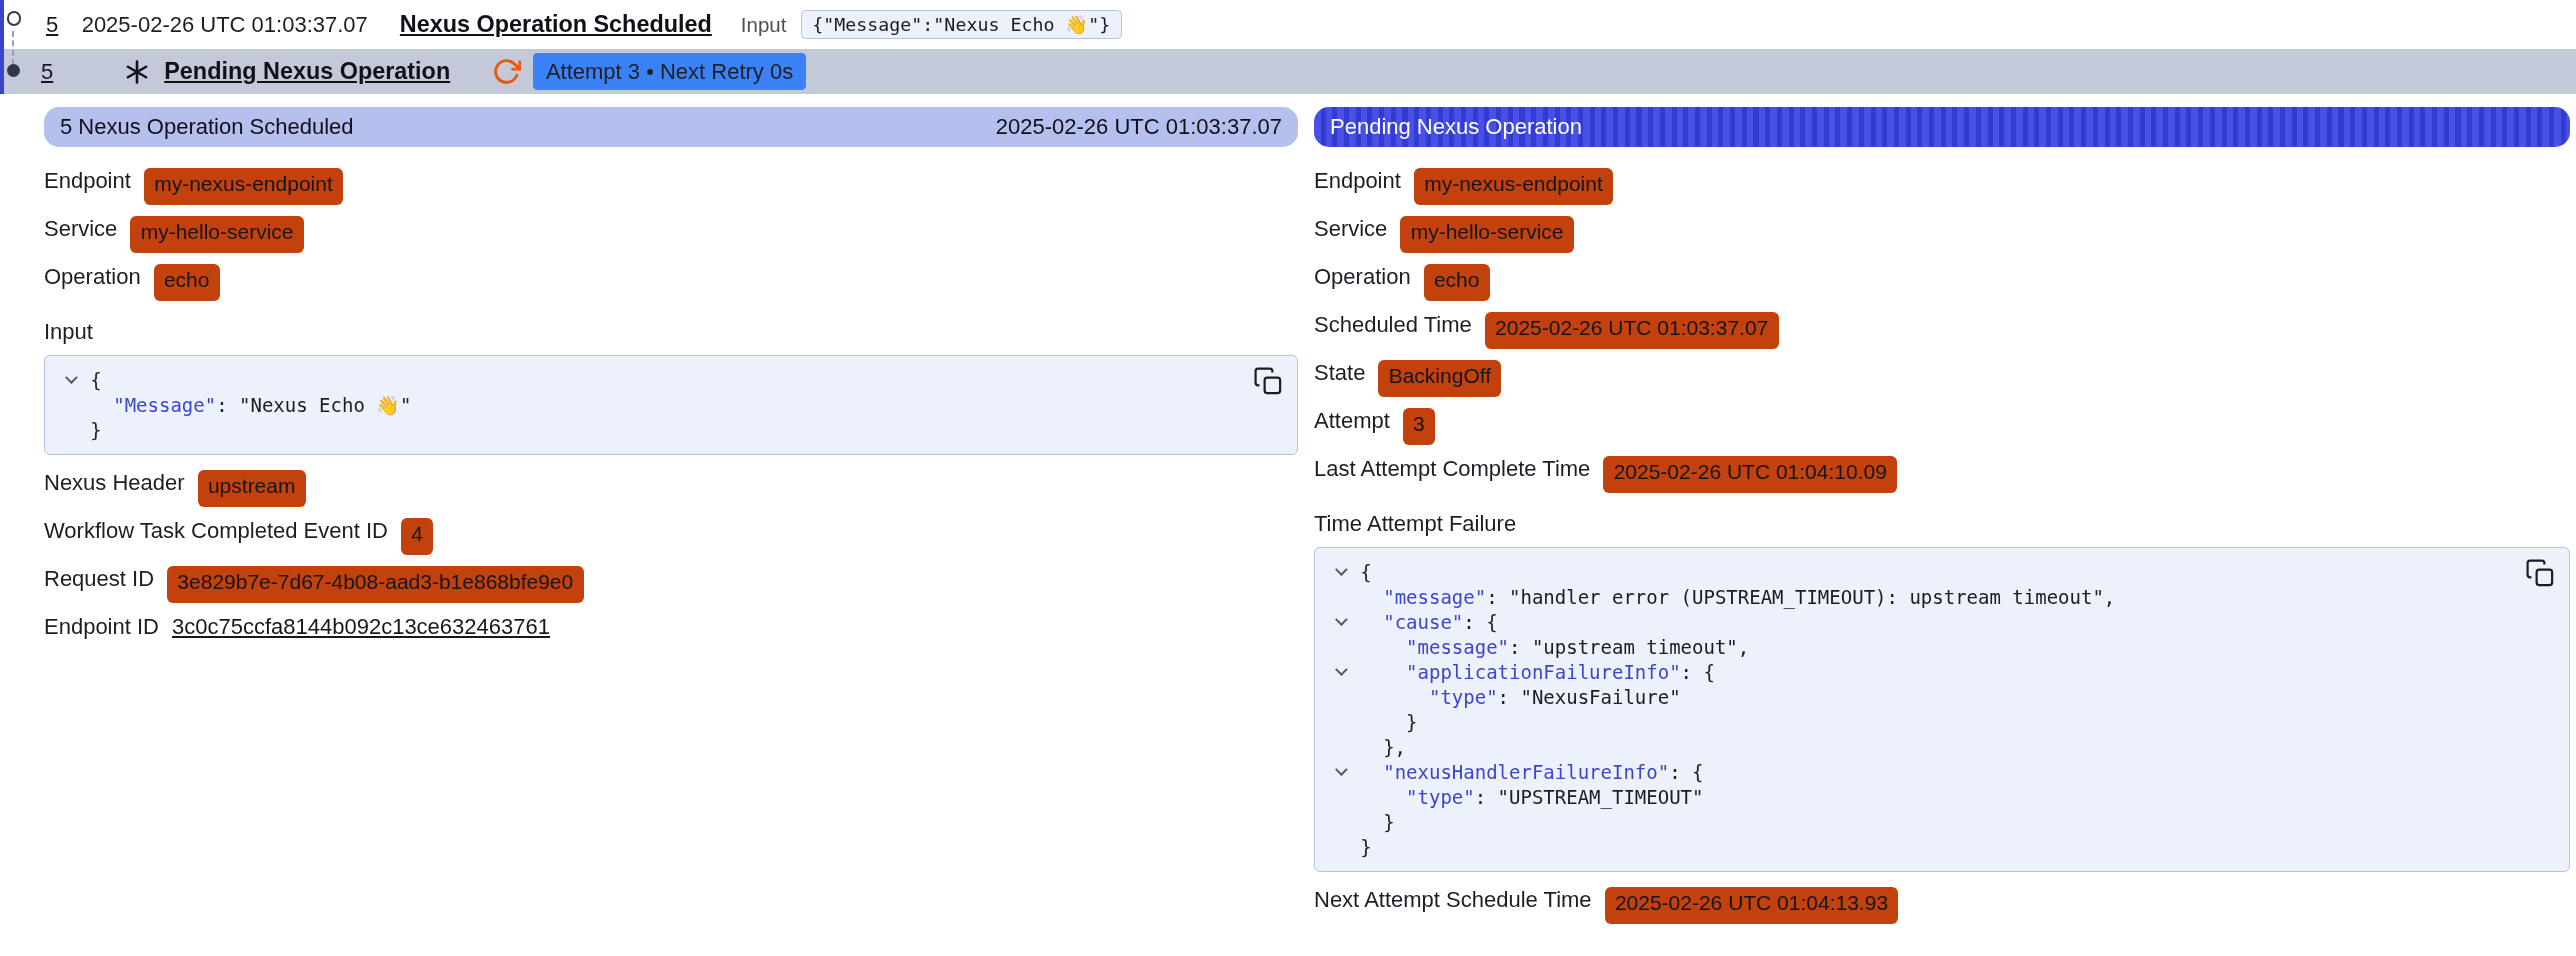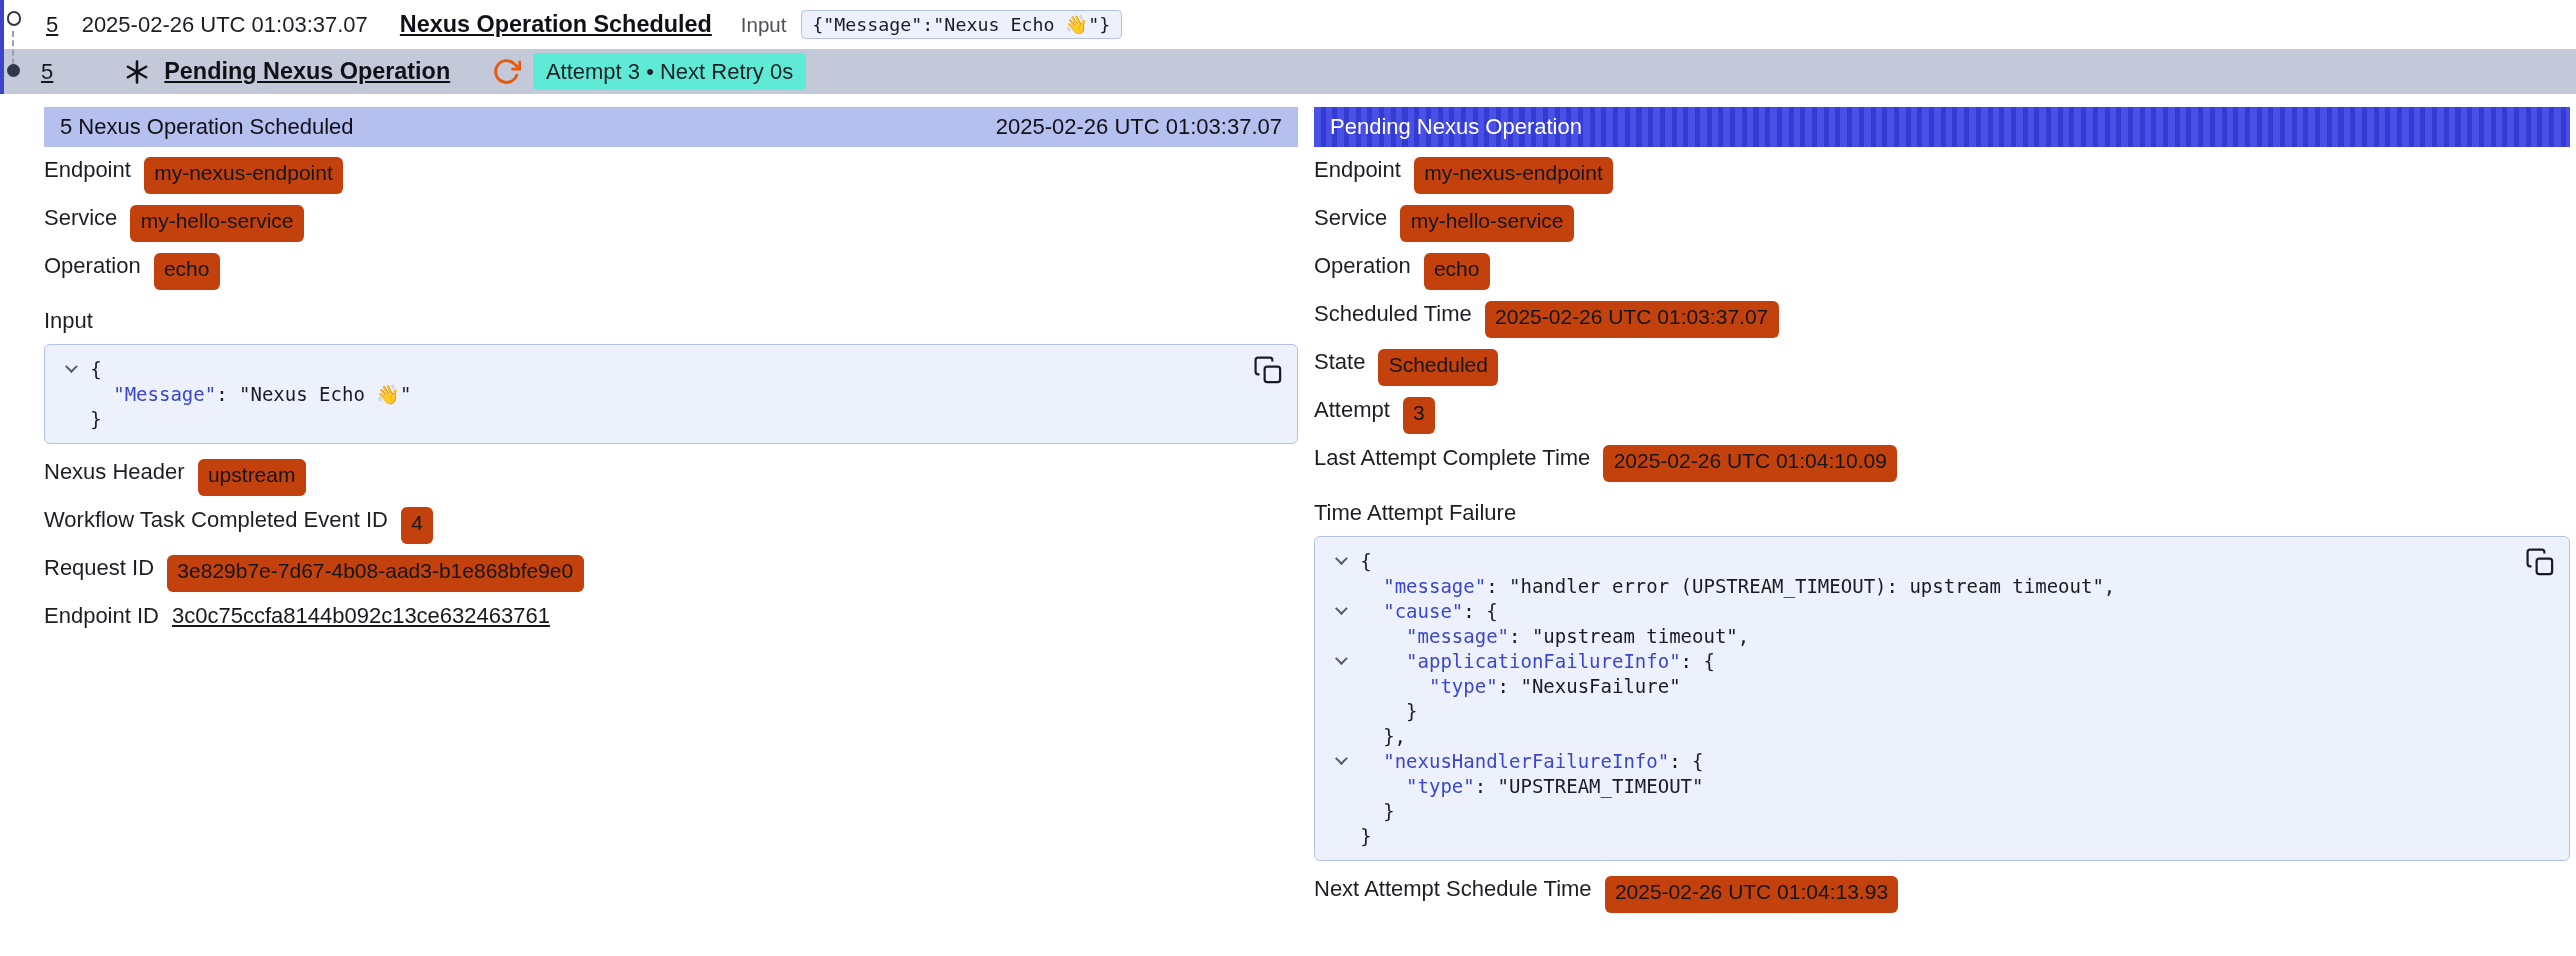--- a/index.html
+++ b/index.html
@@ -31,33 +31,33 @@
   .inline-label { font-size:20.5px; color:#50505a; margin-right:14.6px; }
   .inline-chip {
     font-family:"DejaVu Sans Mono", monospace; font-size:18.3px; color:#1b1b24;
     background:#edf1fb; border:1.5px solid #b4c0e8; border-radius:4.4px; padding:2.9px 10.3px;
   }
 
   .r2-icon { margin-left:70px; width:28px; height:28px; flex:none; }
   .row2 .evt-title { margin-left:13px; }
   .refresh-icon { margin-left:42px; width:29px; height:29px; flex:none; }
   .retry-badge {
-    margin-left:11.7px; background:#5eead4; color:#1f1f28; font-size:22px;
+    margin-left:11.7px; background:#3b82f6; color:#1f1f28; font-size:22px;
     padding:5.1px 13px; border-radius:4.4px; white-space:nowrap;
   }
 
   
   .panels { display:flex; gap:16px; margin:13px 5.9px 0 44px; height:849px; overflow:hidden; }
   .panel  { background:#fff; }
   .panel.left  { width:1254px; flex:none; }
   .panel.right { width:1256px; flex:none; }
 
   .panel-header {
     height:40px; display:flex; align-items:center; justify-content:space-between;
-    padding:0 16px; font-size:22px; color:#101018; margin-bottom:10px;
+    padding:0 16px; font-size:22px; color:#101018; margin-bottom:21px;border-radius:15px;
   }
   .panel.left .panel-header { background:#b6c0ef; }
   .panel.right .panel-header {
     background:repeating-linear-gradient(90deg, #4850e6 0px, #4850e6 6.6px, #343bd2 6.6px, #343bd2 11.7px);
     color:#ffffff;
   }
 
   .field-row { display:flex; min-height:37px; margin-bottom:11px; }
   .flabel { font-size:22px; color:#1d1d26; margin-right:13px; white-space:nowrap; }
   .fchip  { background:#c2410c; border-radius:5.9px; padding:4.4px 10.3px; font-size:21px; color:#16161f; white-space:nowrap; }
@@ -198,21 +198,21 @@
         <div class="field-row">
           <span class="flabel">Operation</span>
           <span class="fchip">echo</span>
         </div>
         <div class="field-row">
           <span class="flabel">Scheduled Time</span>
           <span class="fchip">2025-02-26 UTC 01:03:37.07</span>
         </div>
         <div class="field-row">
           <span class="flabel">State</span>
-          <span class="fchip">Scheduled</span>
+          <span class="fchip">BackingOff</span>
         </div>
         <div class="field-row">
           <span class="flabel">Attempt</span>
           <span class="fchip">3</span>
         </div>
         <div class="field-row">
           <span class="flabel">Last Attempt Complete Time</span>
           <span class="fchip">2025-02-26 UTC 01:04:10.09</span>
         </div>
       </div>

